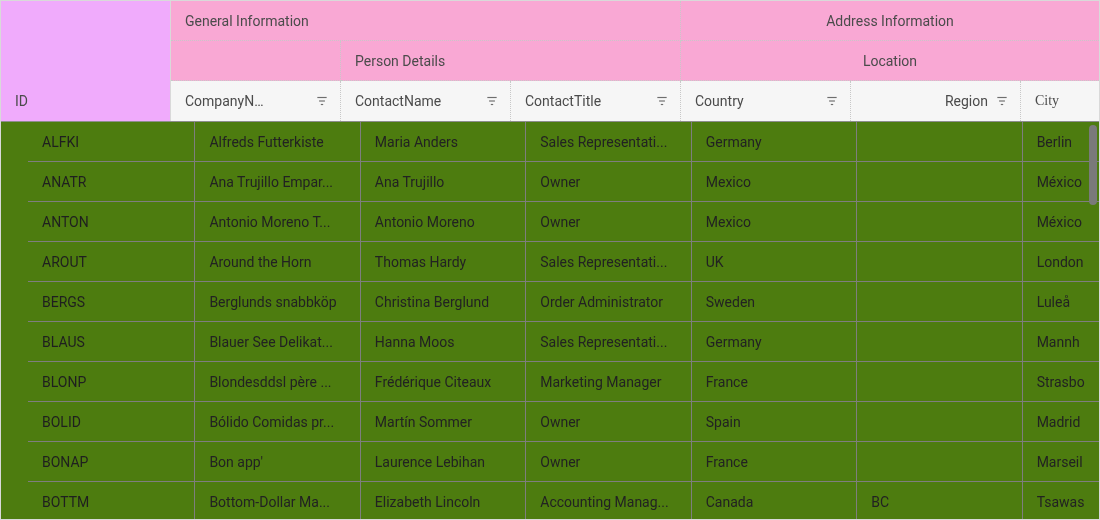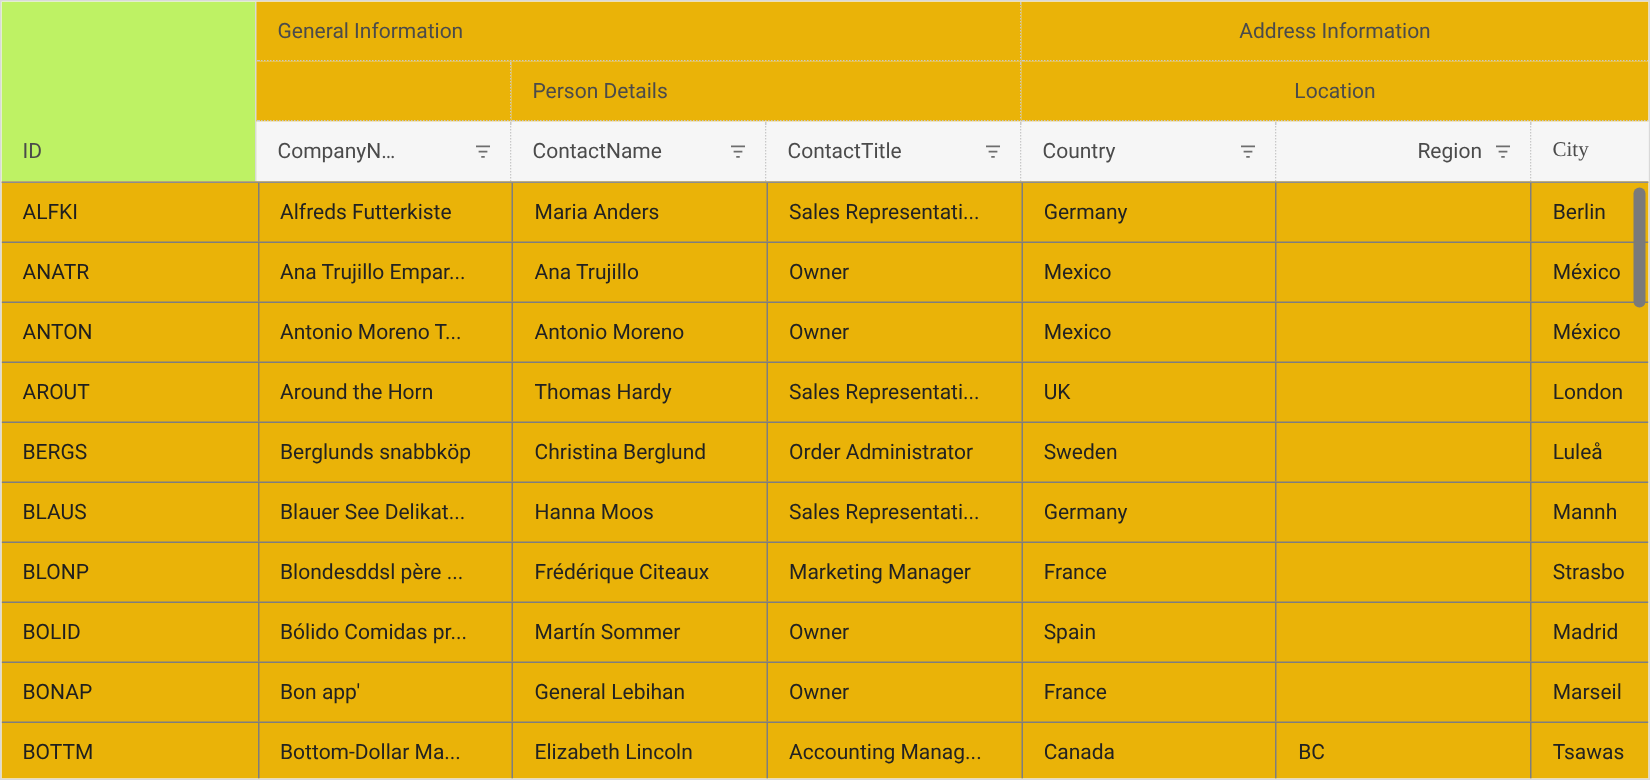--- a/index.html
+++ b/index.html
@@ -33,41 +33,41 @@
   .col-city     { width: 78px; } 
 
   
   .header-id {
     border-right: 1px solid #d9d9d9;
     display: flex;
     align-items: flex-end;
     padding: 0 14px 12px 14px;
     font-size: 14px;
     color: #4b4b4b;
-    background: #bef264;
+    background: #f0abfc;
   }
   .header-stack {
     display: flex;
     flex-direction: column;
     flex: 1;
   }
   
   .group-row {
     display: flex;
     height: 40px;
   }
   .group-cell {
     display: flex;
     align-items: center;
     padding: 0 14px;
     font-size: 14px;
     color: #4b4b4b;
     border-right: 1px dotted #c8c8c8;
     border-bottom: 1px dotted #c8c8c8;
-    background: #eab308;
+    background: #f9a8d4;
     overflow: hidden;
     white-space: nowrap;
   }
   .group-cell.last { border-right: none; justify-content: center; }
   .group-row.top .group-cell { border-top: none; }
 
   
   .leaf-row {
     display: flex;
     height: 40px;
@@ -108,22 +108,23 @@
   .filter-icon svg { width: 14px; height: 14px; display:block; }
 
   
   .grid-body {
     position: absolute;
     top: 120px; 
     left: 0;
     right: 0;
     bottom: 0;
     overflow: hidden;
-    background: #eab308;
+    background: #4d7c0f;
     border-top: 1px solid #8d8d8d;
+    padding-left: 27px;
   }
   .body-row {
     display: flex;
     height: 40px;
     border-bottom: 1px solid #7e7e7e;
   }
   .body-cell {
     display: flex;
     align-items: center;
     padding: 0 14px;
@@ -319,21 +320,21 @@
         <div class="body-cell col-company">Bólido Comidas pr...</div>
         <div class="body-cell col-contact">Martín Sommer</div>
         <div class="body-cell col-title">Owner</div>
         <div class="body-cell col-country">Spain</div>
         <div class="body-cell col-region"></div>
         <div class="body-cell col-city last">Madrid</div>
       </div>
       <div class="body-row">
         <div class="body-cell col-id">BONAP</div>
         <div class="body-cell col-company">Bon app'</div>
-        <div class="body-cell col-contact">General Lebihan</div>
+        <div class="body-cell col-contact">Laurence Lebihan</div>
         <div class="body-cell col-title">Owner</div>
         <div class="body-cell col-country">France</div>
         <div class="body-cell col-region"></div>
         <div class="body-cell col-city last">Marseil</div>
       </div>
       <div class="body-row">
         <div class="body-cell col-id">BOTTM</div>
         <div class="body-cell col-company">Bottom-Dollar Ma...</div>
         <div class="body-cell col-contact">Elizabeth Lincoln</div>
         <div class="body-cell col-title">Accounting Manag...</div>

